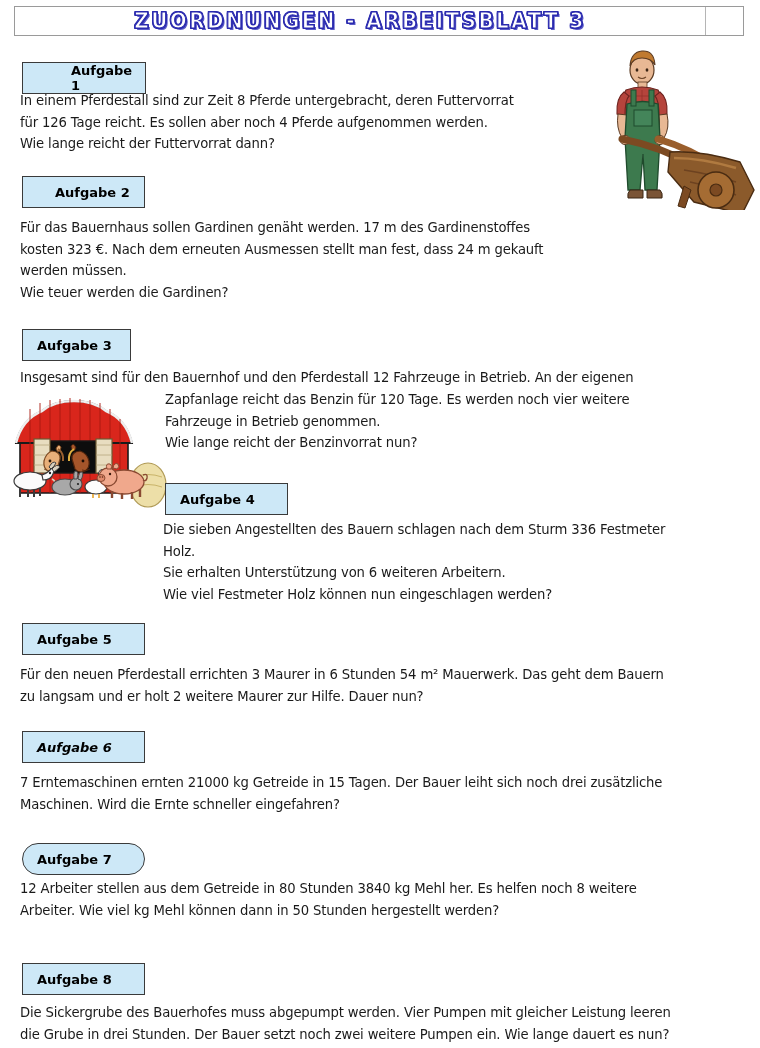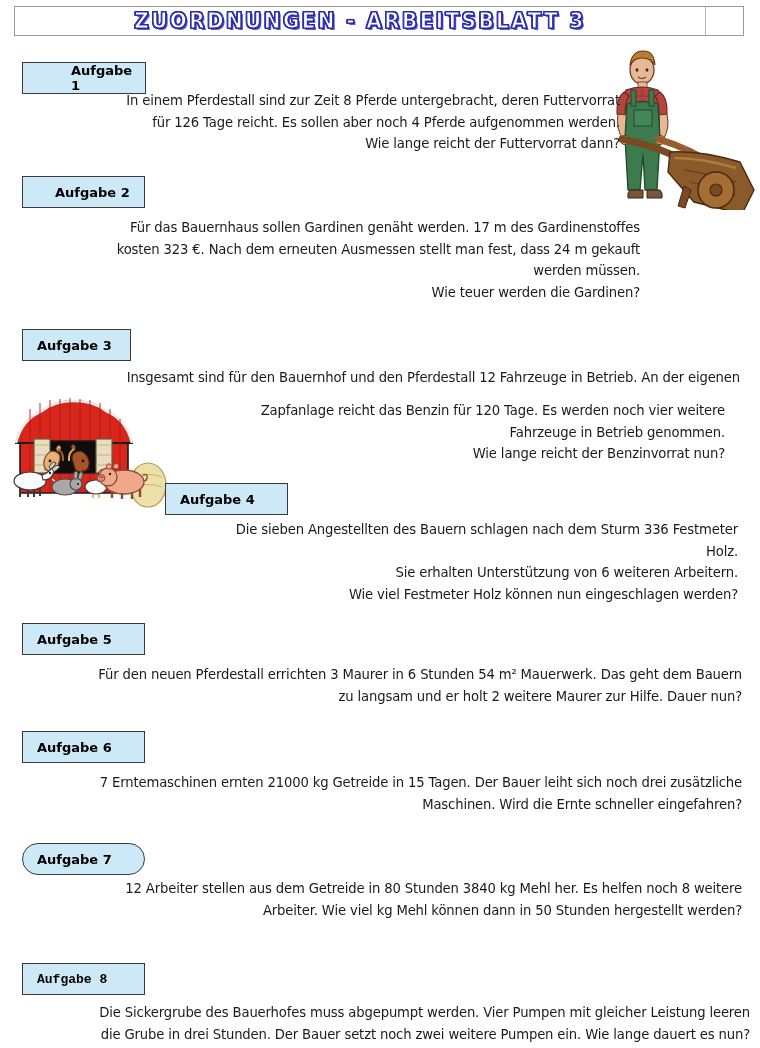--- a/index.html
+++ b/index.html
@@ -75,21 +75,20 @@
 
   
   .task-text {
     position: absolute;
     font-family: "DejaVu Sans", sans-serif;
     font-size: 13.2px;
     line-height: 21.5px;
     color: #1a1a1a;
     white-space: pre-line;
     letter-spacing: -0.15px;
-    text-align: right;
   }
 
   
   .illus {
     position: absolute;
   }
 </style>
 </head>
 <body>
 
@@ -242,47 +241,47 @@
     <circle cx="92" cy="92" r="0.8" fill="#5a2a18"></circle>
     <circle cx="94.5" cy="92" r="0.8" fill="#5a2a18"></circle>
     <path d="M99 84 q-2 -6 3 -5 q3 2 1 5 z" fill="#f0a88c" stroke="#8a4a32" stroke-width="1"></path>
     <path d="M105 83 q1 -6 5 -4 q2 3 -1 5 z" fill="#f0a88c" stroke="#8a4a32" stroke-width="1"></path>
     <circle cx="102" cy="89" r="1.2" fill="#3a1a0c"></circle>
     <path d="M104 106 v7 M114 108 v6 M124 107 v7 M132 104 v8" stroke="#8a4a32" stroke-width="2.4"></path>
     <path d="M135 90 q5 -2 4 3 q-1 4 -4 2" stroke="#8a4a32" stroke-width="1.4" fill="none"></path>
   </svg>
 </div>
 
-<div class="task-text" style="left:165px; top:400px; width:560px;">Zapfanlage reicht das Benzin für 120 Tage. Es werden noch vier weitere
+<div class="task-text" style="left:165px; top:389px; width:560px;">Zapfanlage reicht das Benzin für 120 Tage. Es werden noch vier weitere
 Fahrzeuge in Betrieb genommen.
 Wie lange reicht der Benzinvorrat nun?</div>
 
 <div class="task-box" style="left:165px; top:483px; width:123px;">
   <span>Aufgabe 4</span>
 </div>
 <div class="task-text" style="left:163px; top:519px; width:575px;">Die sieben Angestellten des Bauern schlagen nach dem Sturm 336 Festmeter
 Holz.
 Sie erhalten Unterstützung von 6 weiteren Arbeitern.
 Wie viel Festmeter Holz können nun eingeschlagen werden?</div>
 
 <div class="task-box" style="left:22px; top:623px; width:123px;">
   <span>Aufgabe 5</span>
 </div>
 <div class="task-text" style="left:20px; top:664px; width:722px;">Für den neuen Pferdestall errichten 3 Maurer in 6 Stunden 54 m² Mauerwerk. Das geht dem Bauern
 zu langsam und er holt 2 weitere Maurer zur Hilfe. Dauer nun?</div>
 
-<div class="task-box" style="left:22px; top:731px; width:123px;">
+<div class="task-box" style="left:22px; top:731px; width:123px;font-style:italic;">
   <span>Aufgabe 6</span>
 </div>
 <div class="task-text" style="left:20px; top:772px; width:722px;">7 Erntemaschinen ernten 21000 kg Getreide in 15 Tagen. Der Bauer leiht sich noch drei zusätzliche
 Maschinen. Wird die Ernte schneller eingefahren?</div>
 
 <div class="task-box" style="left:22px; top:843px; width:123px;border-radius:16px;">
   <span>Aufgabe 7</span>
 </div>
 <div class="task-text" style="left:20px; top:878px; width:722px;">12 Arbeiter stellen aus dem Getreide in 80 Stunden 3840 kg Mehl her. Es helfen noch 8 weitere
 Arbeiter. Wie viel kg Mehl können dann in 50 Stunden hergestellt werden?</div>
 
-<div class="task-box" style="left:22px; top:963px; width:123px;font-family:Liberation Mono, monospace;">
+<div class="task-box" style="left:22px; top:963px; width:123px;">
   <span>Aufgabe 8</span>
 </div>
 <div class="task-text" style="left:20px; top:1002px; width:730px;">Die Sickergrube des Bauerhofes muss abgepumpt werden. Vier Pumpen mit gleicher Leistung leeren
 die Grube in drei Stunden.  Der Bauer setzt noch zwei weitere Pumpen ein.  Wie lange dauert es nun?</div>
 
 </body></html>

